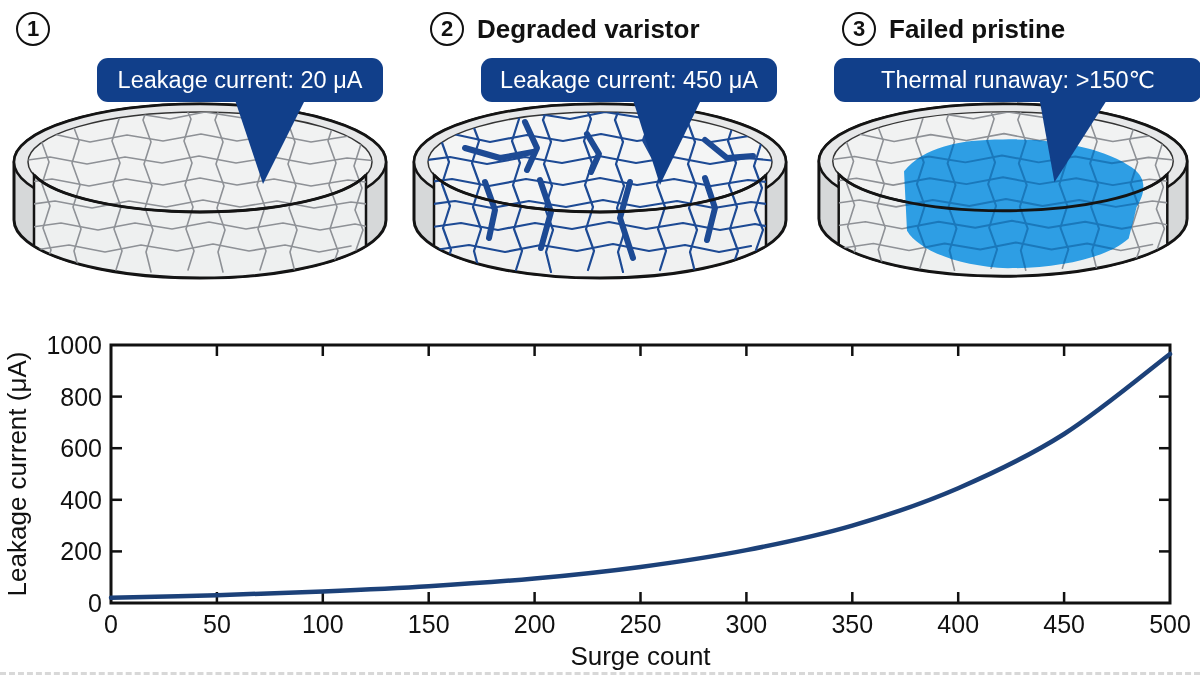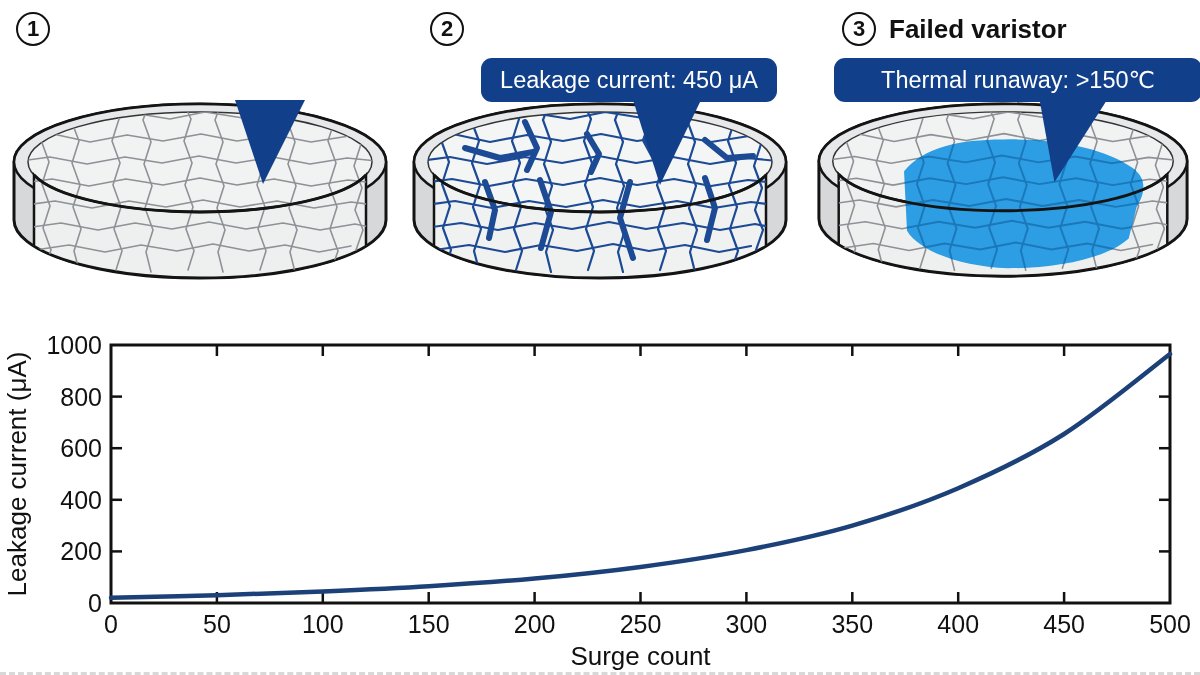--- a/index.html
+++ b/index.html
@@ -35,28 +35,30 @@
 
   <div class="panel-header" style="left:16px;">
     <div class="badge">
         <span>1</span>
       </div>
   </div>
   <div class="panel-header" style="left:430px;">
     <div class="badge">
         <span>2</span>
       </div>
+    <div class="panel-title">Degraded varistor</div>
   </div>
   <div class="panel-header" style="left:842px;">
     <div class="badge">
         <span>3</span>
       </div>
-    <div class="panel-title">Failed varistor</div>
+    <div class="panel-title">Failed pristine</div>
   </div>
 
+  <div class="callout" style="left:97px;width:286px;">Leakage current: 20 μA</div>
   <div class="callout" style="left:473px;width:296px;margin-left:8px;">Leakage current: 450 μA</div>
   <div class="callout" style="left:834px;width:368px;">Thermal runaway: &gt;150℃</div>
 
   <svg class="disk-svg" style="left:5px;" viewBox="0 0 390 195">
     <defs>
       <clipPath id="clipTop">
           <ellipse cx="195" cy="62" rx="172" ry="50"></ellipse>
         </clipPath>
       <clipPath id="clipBand">
           <path d="M 29 75 A 172 50 0 0 0 361 75 L 361 146 A 186 58 0 0 1 29 146 Z"></path>

